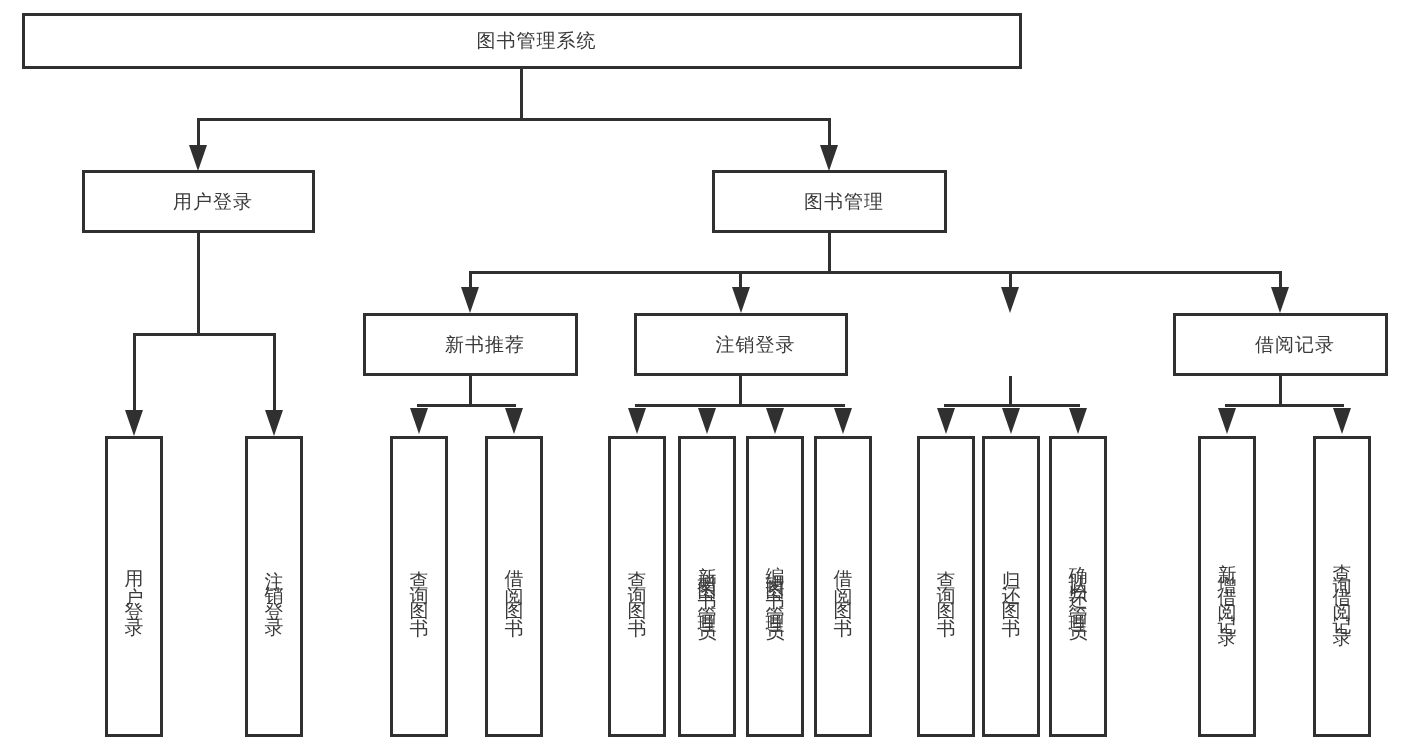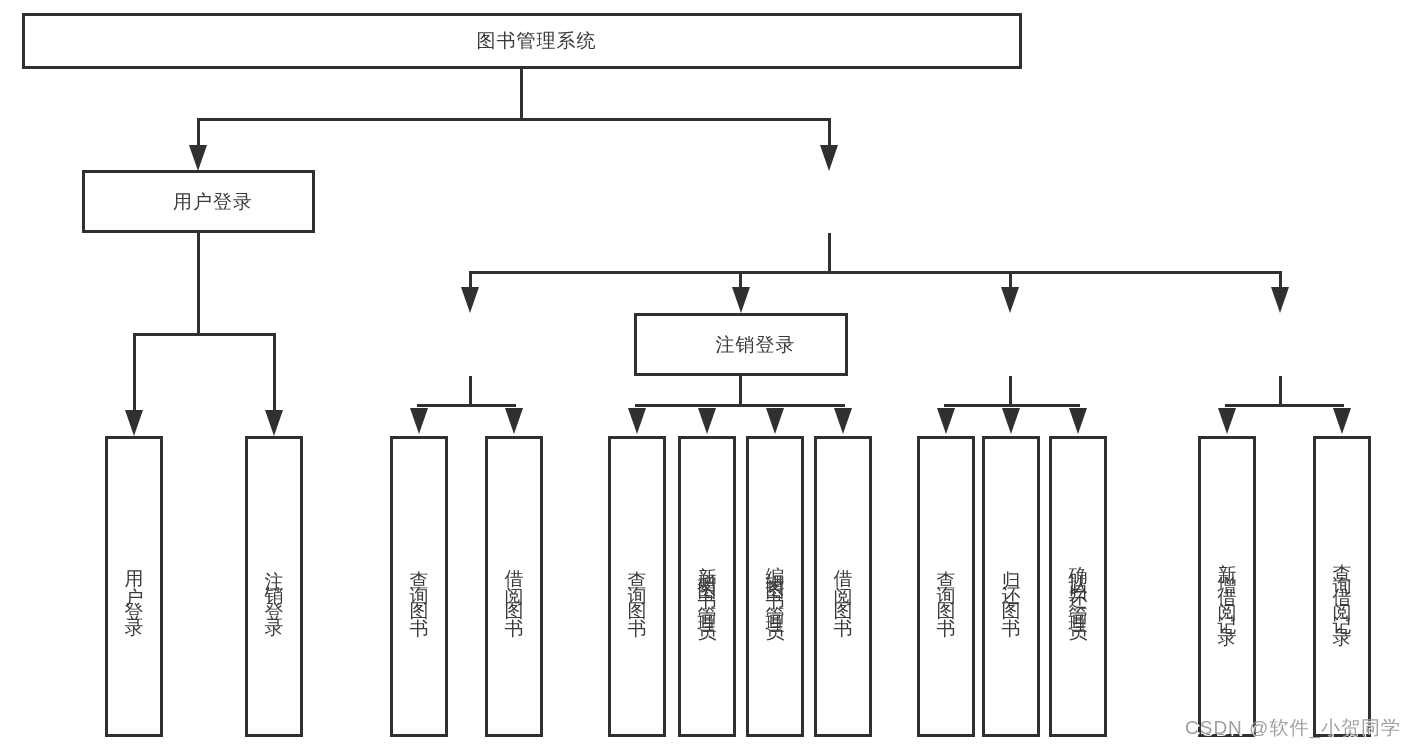--- a/index.html
+++ b/index.html
@@ -65,40 +65,43 @@
   <div class="hbox" style="left:22px;top:13px;width:1000px;height:56px">图书管理系统</div>
 
   <div class="vline" style="left:520px;top:69px;height:51px"></div>
   <div class="hline" style="left:197px;top:118px;width:634px"></div>
   <div class="vline" style="left:197px;top:118px;height:31px"></div>
   <div class="arrow" style="left:189px;top:145px"></div>
   <div class="vline" style="left:828px;top:118px;height:31px"></div>
   <div class="arrow" style="left:820px;top:145px"></div>
 
   <div class="hbox" style="left:82px;top:170px;width:233px;height:63px">用户登录</div>
+  <div class="hbox" style="left:712px;top:170px;width:235px;height:63px">图书管理</div>
 
   <div class="vline" style="left:197px;top:233px;height:103px"></div>
   <div class="hline" style="left:133px;top:333px;width:143px"></div>
   <div class="vline" style="left:133px;top:333px;height:79px"></div>
   <div class="arrow" style="left:125px;top:410px"></div>
   <div class="vline" style="left:273px;top:333px;height:79px"></div>
   <div class="arrow" style="left:265px;top:410px"></div>
 
   <div class="vline" style="left:828px;top:233px;height:41px"></div>
   <div class="hline" style="left:469px;top:271px;width:813px"></div>
   <div class="vline" style="left:469px;top:271px;height:18px"></div>
   <div class="arrow" style="left:461px;top:287px"></div>
   <div class="vline" style="left:739px;top:271px;height:18px"></div>
   <div class="arrow" style="left:732px;top:287px"></div>
   <div class="vline" style="left:1009px;top:271px;height:18px"></div>
   <div class="arrow" style="left:1001px;top:287px"></div>
   <div class="vline" style="left:1279px;top:271px;height:18px"></div>
   <div class="arrow" style="left:1271px;top:287px"></div>
 
+  <div class="hbox" style="left:363px;top:313px;width:215px;height:63px">新书推荐</div>
   <div class="hbox" style="left:634px;top:313px;width:214px;height:63px">注销登录</div>
+  <div class="hbox" style="left:1173px;top:313px;width:215px;height:63px">借阅记录</div>
 
   <div class="vline" style="left:469px;top:376px;height:31px"></div>
   <div class="hline" style="left:417px;top:404px;width:99px"></div>
   <div class="arrow" style="left:410px;top:408px"></div>
   <div class="arrow" style="left:505px;top:408px"></div>
 
   <div class="vline" style="left:739px;top:376px;height:31px"></div>
   <div class="hline" style="left:635px;top:404px;width:210px"></div>
   <div class="arrow" style="left:628px;top:408px"></div>
   <div class="arrow" style="left:698px;top:408px"></div>
@@ -127,15 +130,14 @@
   <div class="vbox len9" style="left:746px">编辑图书（管理员）</div>
   <div class="vbox" style="left:814px">借阅图书</div>
 
   <div class="vbox" style="left:917px">查询图书</div>
   <div class="vbox" style="left:982px">归还图书</div>
   <div class="vbox len9" style="left:1049px">确认归还（管理员）</div>
 
   <div class="vbox len6" style="left:1198px">新增借阅记录</div>
   <div class="vbox len6" style="left:1313px">查询借阅记录</div>
 
-  <div class="watermark">CSDN @软件_小贺同学</div>
 
 </div>
 
 </body></html>

